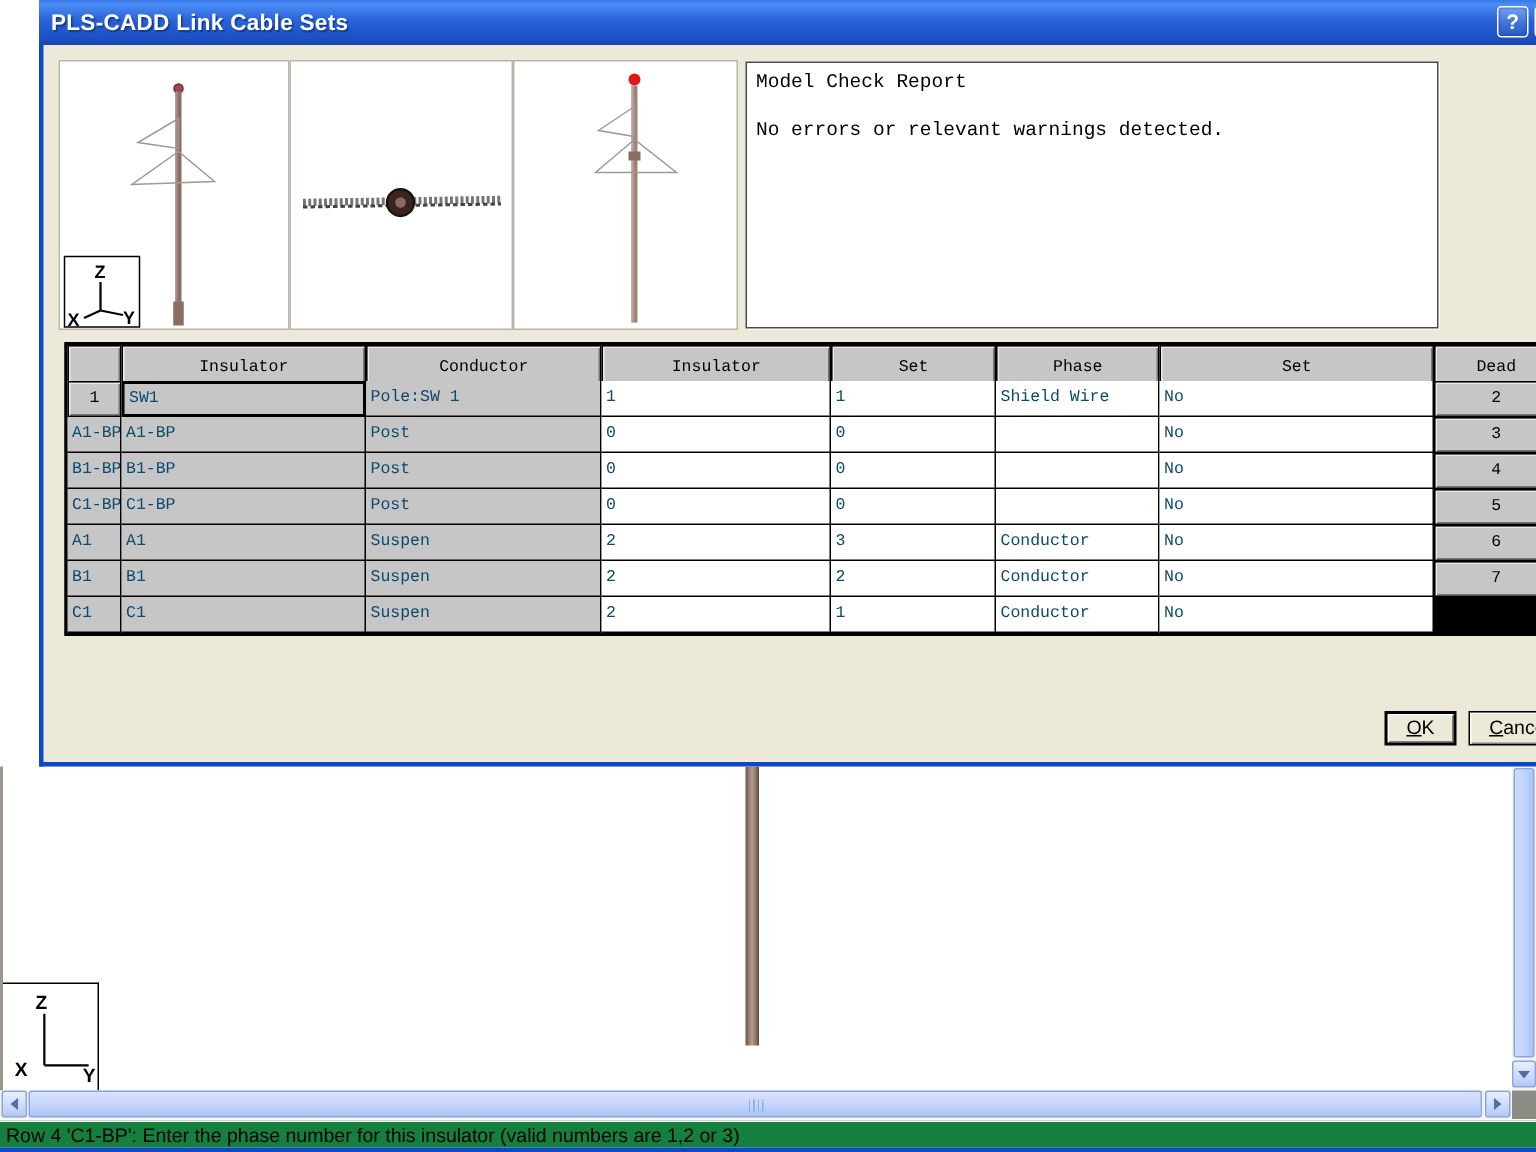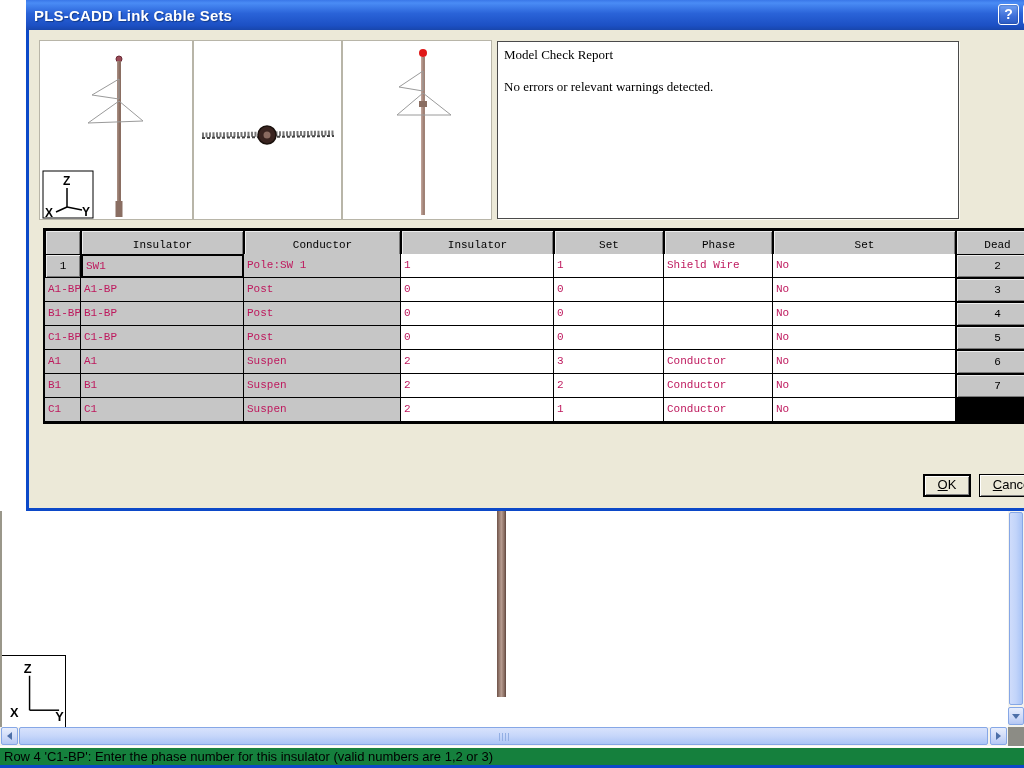--- a/index.html
+++ b/index.html
@@ -23,36 +23,36 @@
   .btn-close { right:6px;  background:linear-gradient(180deg,#f2a98a 0%,#e0603a 45%,#c23a10 100%);
                box-shadow:inset 0 0 2px #7a1a00; }
 
   
   .pane { position:absolute; top:40px; height:180px; background:#ffffff; border:1px solid #b8b5a8; }
   .pane1 { left:10px;  width:154px; }
   .pane2 { left:164px; width:149px; }
   .pane3 { left:313px; width:150px; }
   .report { position:absolute; left:468px; top:41px; width:462px; height:178px;
             background:#ffffff; border:1px solid #4a4a4a; box-shadow:1px 1px 0 #fbfaf4;
-            font-family:Liberation Serif, serif; font-size:13px;
+            font-family:Liberation Mono, monospace; font-size:13px;
             line-height:16px; padding:5px 6px; white-space:pre-wrap; color:#000; overflow:hidden; }
 
   
   .grid { position:absolute; left:14px; top:228px; width:994px;
           display:grid; grid-template-columns:36px 163px 157px 153px 110px 109px 183px 83px;
           grid-auto-rows:24px; border:2px solid #000; background:#000;
           font-family:"Liberation Mono","DejaVu Sans Mono",monospace; font-size:11px; }
   .hcell { height:70px; background:#c6c6c6; border:1px solid #000;
            box-shadow:inset 1px 1px 0 #ececec, inset -1px -1px 0 #787878;
            text-align:center; white-space:pre-line; line-height:23px; padding-top:3px; color:#000; }
   .rownum { background:#c6c6c6; border:1px solid #000;
             box-shadow:inset 1px 1px 0 #ececec, inset -1px -1px 0 #787878;
             text-align:center; line-height:22px; color:#000; }
   .cell { border-right:1px solid #000; border-bottom:1px solid #000; padding-left:3px;
-          line-height:23px; color:#be185d; overflow:hidden; white-space:nowrap; }
+          line-height:23px; color:#0c4a6e; overflow:hidden; white-space:nowrap; }
   .cgray  { background:#c6c6c6; }
   .cwhite { background:#ffffff; }
   .selected { border:2px solid #000; line-height:20px; }
   .corner-svg { display:block; width:100%; height:100%; }
 
   
   .btnrow { position:absolute; top:474px; left:0; width:100%; display:flex;
             justify-content:flex-end; gap:8px; }
   .pushbtn { height:23px; background:#ece9d8; font-size:13px; color:#000; text-align:center;
              line-height:20px; cursor:pointer;

